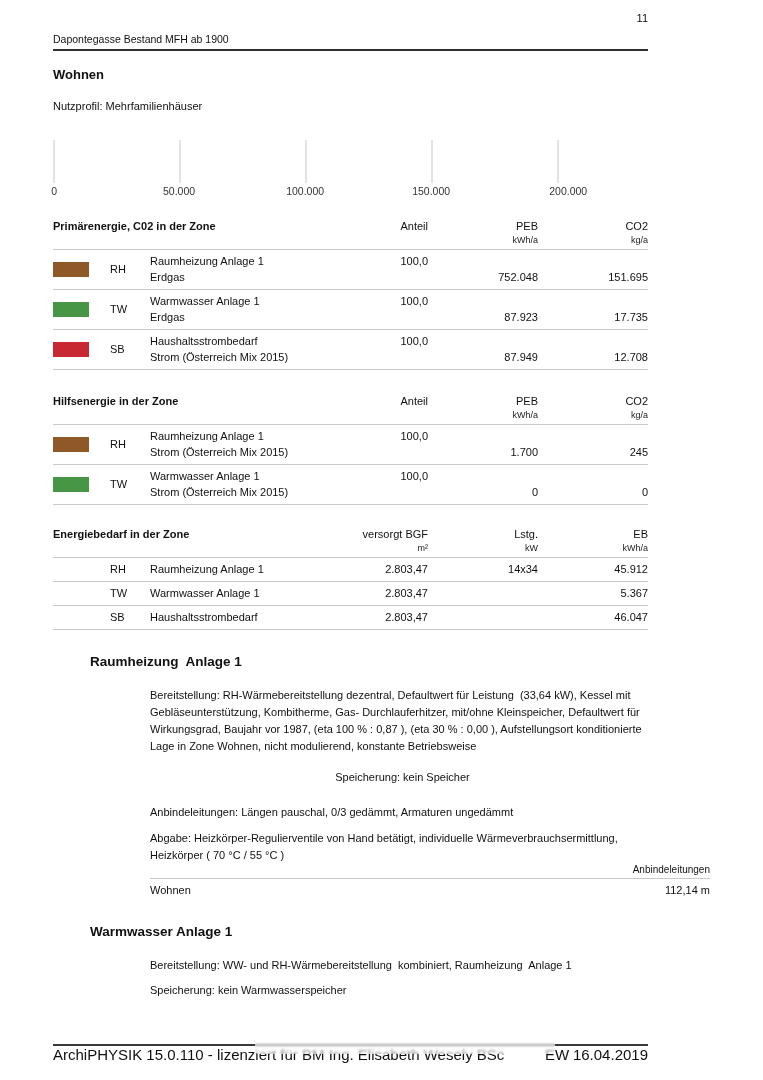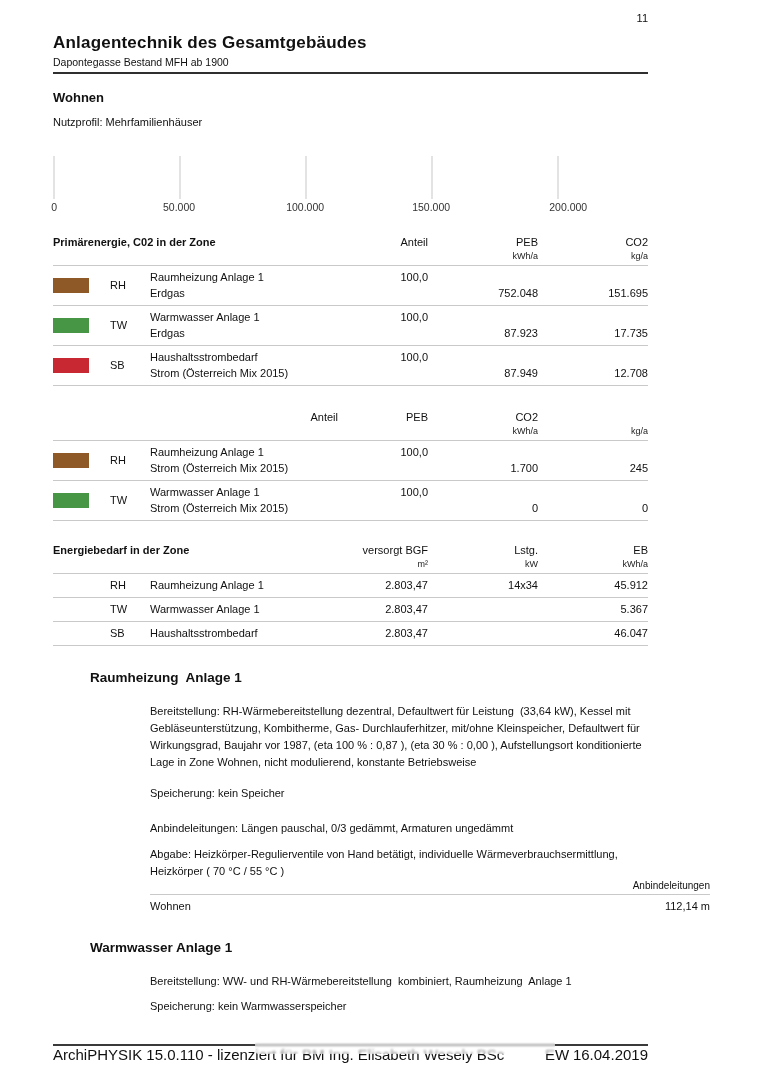--- a/index.html
+++ b/index.html
@@ -9,21 +9,21 @@
 
   .pagenum { text-align:right; font-size:11px; padding-top:2px; }
 
   .doc-header { margin-top:9px; }
   .doc-title { font-size:17px; font-weight:bold; letter-spacing:.2px; }
   .doc-subtitle { font-size:10.5px; margin-top:3px; }
   .rule-dark { height:2px; background:#2f2f2f; margin-top:4px; }
 
   .zone-block { margin-top:16px; }
   .zone-name { font-size:13px; font-weight:bold; }
-  .zone-profile { font-size:11px; margin-top:11px; }
+  .zone-profile { font-size:11px; margin-top:18px; }
 
   
   .chart { margin-top:31px; position:relative; height:55px; }
   .chart-area { position:relative; height:34px; }
   .gridline { position:absolute; top:-3px; bottom:-6px; width:2px; background:#e3e3e3; }
   .bar { position:absolute; left:0; top:1px; height:32px; display:flex; }
   .seg { height:100%; }
   .tick-label { position:absolute; top:42px; transform:translateX(-50%);
     font-size:10.5px; color:#333; }
   .tick-label.first { transform:translateX(-30%); }
@@ -67,21 +67,20 @@
     background:rgba(255,255,255,0.55); border-radius:4px; backdrop-filter:blur(1px); }
 </style>
 </head>
 <body>
 
 <div class="page">
 
   <div class="pagenum">11</div>
 
   <div class="doc-header">
-    <div class="doc-title">Anlagentechnik des Gesamtgebäudes</div>
     <div class="doc-subtitle">Dapontegasse Bestand MFH ab 1900</div>
     <div class="rule-dark"></div>
   </div>
 
   <div class="zone-block">
     <div class="zone-name">Wohnen</div>
     <div class="zone-profile">Nutzprofil: Mehrfamilienhäuser</div>
   </div>
 
   <div class="chart">
@@ -157,20 +156,21 @@
         <div>Strom (Österreich Mix 2015)</div>
       </div>
       <div class="num cell-top">100,0</div>
       <div class="num cell-bottom">87.949</div>
       <div class="num cell-bottom">12.708</div>
     </div>
   </div>
 
   <div class="tbl" style="margin-top:25px;">
     <div class="t-head">
+      <div class="t-title">Hilfsenergie in der Zone</div>
       <div class="num">Anteil</div>
       <div class="num">PEB</div>
       <div class="num">CO2</div>
     </div>
     <div class="t-units">
       <div></div>
         <div></div>
       <div class="unit">kWh/a</div>
       <div class="unit">kg/a</div>
     </div>
@@ -242,21 +242,21 @@
       <div>Haushaltsstrombedarf</div>
       <div class="num">2.803,47</div>
       <div class="num"></div>
       <div class="num">46.047</div>
     </div>
   </div>
 
   <div>
     <div class="sec-title" style="margin-top:24px;">Raumheizung  Anlage 1</div>
     <div class="para" style="margin-top:18px;">Bereitstellung: RH-Wärmebereitstellung dezentral, Defaultwert für Leistung  (33,64 kW), Kessel mit Gebläseunterstützung, Kombitherme, Gas- Durchlauferhitzer, mit/ohne Kleinspeicher, Defaultwert für Wirkungsgrad, Baujahr vor 1987, (eta 100 % : 0,87 ), (eta 30 % : 0,00 ), Aufstellungsort konditionierte Lage in Zone Wohnen, nicht modulierend, konstante Betriebsweise</div>
-    <div class="para" style="margin-top:14px;">Speicherung: kein Speicher</div>
+    <div class="para" style="margin-top:14px;text-align:center;">Speicherung: kein Speicher</div>
     <div class="para" style="margin-top:18px;">Anbindeleitungen: Längen pauschal, 0/3 gedämmt, Armaturen ungedämmt</div>
     <div class="para" style="margin-top:9px;">Abgabe: Heizkörper-Regulierventile von Hand betätigt, individuelle Wärmeverbrauchsermittlung, Heizkörper ( 70 °C / 55 °C )</div>
 
     <div class="mini-tbl" style="">
       <div class="mini-head">Anbindeleitungen</div>
       <div class="sep" style="margin-top:0;"></div>
       <div class="mini-row">
         <span>Wohnen</span>
         <span>112,14 m</span>
       </div>

